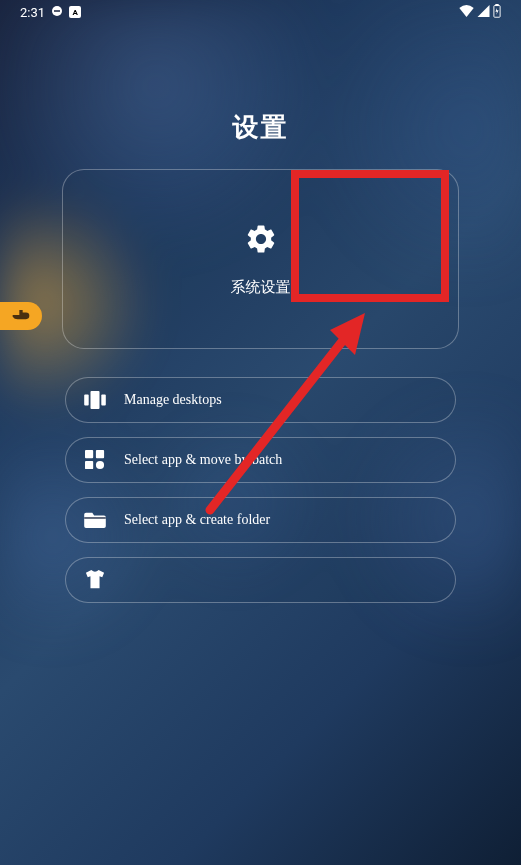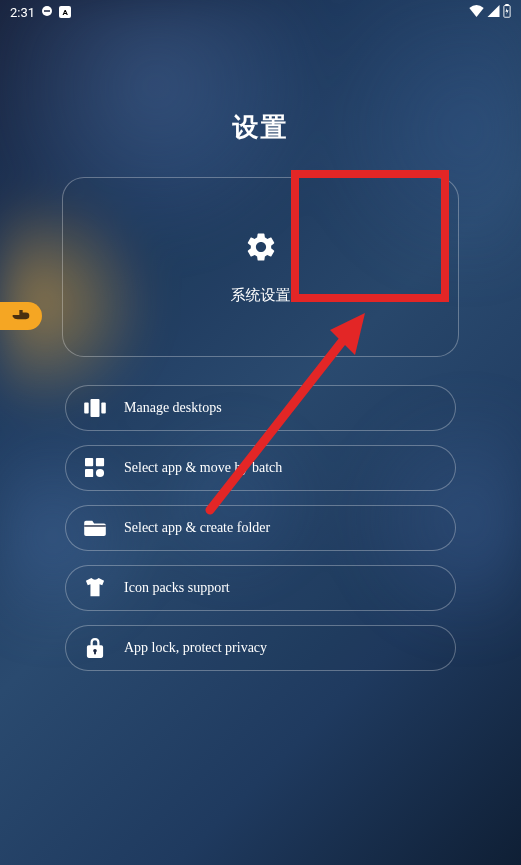--- a/index.html
+++ b/index.html
@@ -28,42 +28,42 @@
         radial-gradient(circle at 90% 60%, rgba(80,120,180,0.25) 0%, transparent 18%),
         radial-gradient(circle at 45% 58%, rgba(60,100,160,0.2) 0%, transparent 15%);
       filter: blur(20px);
       pointer-events: none;
     }
     .status-bar {
       height: 24px;
       display: flex;
       align-items: center;
       justify-content: space-between;
-      padding: 0 10px;
+      padding: 0 20px;
       color: white;
       font-size: 13px;
       position: relative;
       z-index: 10;
     }
     .status-left {
       display: flex;
       align-items: center;
       gap: 6px;
     }
     .status-right {
       display: flex;
       align-items: center;
       gap: 3px;
     }
     .page-title {
       text-align: center;
       color: white;
       font-size: 26px;
       margin-top: 86px;
-      margin-bottom: 32px;
+      margin-bottom: 24px;
       position: relative;
       z-index: 2;
       letter-spacing: 2px;
     }
     .cards-row {
       display: flex;
       justify-content: flex-start;
       gap: 20px;
       padding: 0 62px;
       position: relative;
@@ -255,25 +255,14 @@
       </svg>
     </span>
     <span class="list-item-label">Select app &amp; create folder</span>
   </div>
   <div class="list-item">
     <span class="list-item-icon">
       <svg width="22" height="20" viewBox="0 0 24 22" fill="white">
         <path d="M8 0 Q12 4 16 0 L22 3 L20 8 L17 7 L17 20 L7 20 L7 7 L4 8 L2 3 Z"></path>
       </svg>
     </span>
-    <span class="list-item-label">Icon packs support</span>
-  </div>
-  <div class="list-item">
-    <span class="list-item-icon">
-      <svg width="18" height="22" viewBox="0 0 20 24" fill="white">
-        <path d="M5 9 L5 6 Q5 1 10 1 Q15 1 15 6 L15 9 L17 9 Q19 9 19 11 L19 21 Q19 23 17 23 L3 23 Q1 23 1 21 L1 11 Q1 9 3 9 Z M7.5 9 L12.5 9 L12.5 6 Q12.5 3.5 10 3.5 Q7.5 3.5 7.5 6 Z"></path>
-        <circle cx="10" cy="15" r="2" fill="#1a2540"></circle>
-        <rect x="9" y="15" width="2" height="4" fill="#1a2540"></rect>
-      </svg>
-    </span>
-    <span class="list-item-label">App lock, protect privacy</span>
   </div>
 </div>
 
 </body></html>

